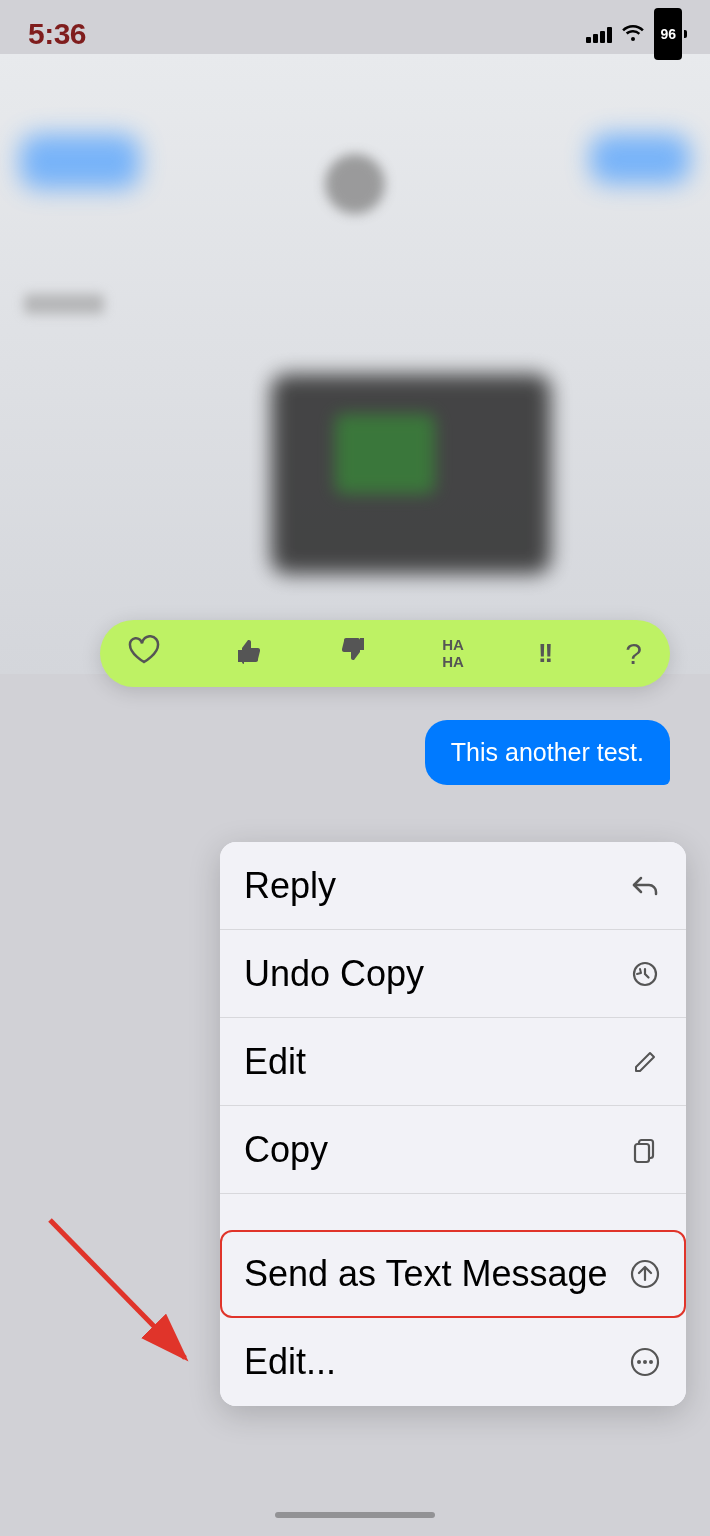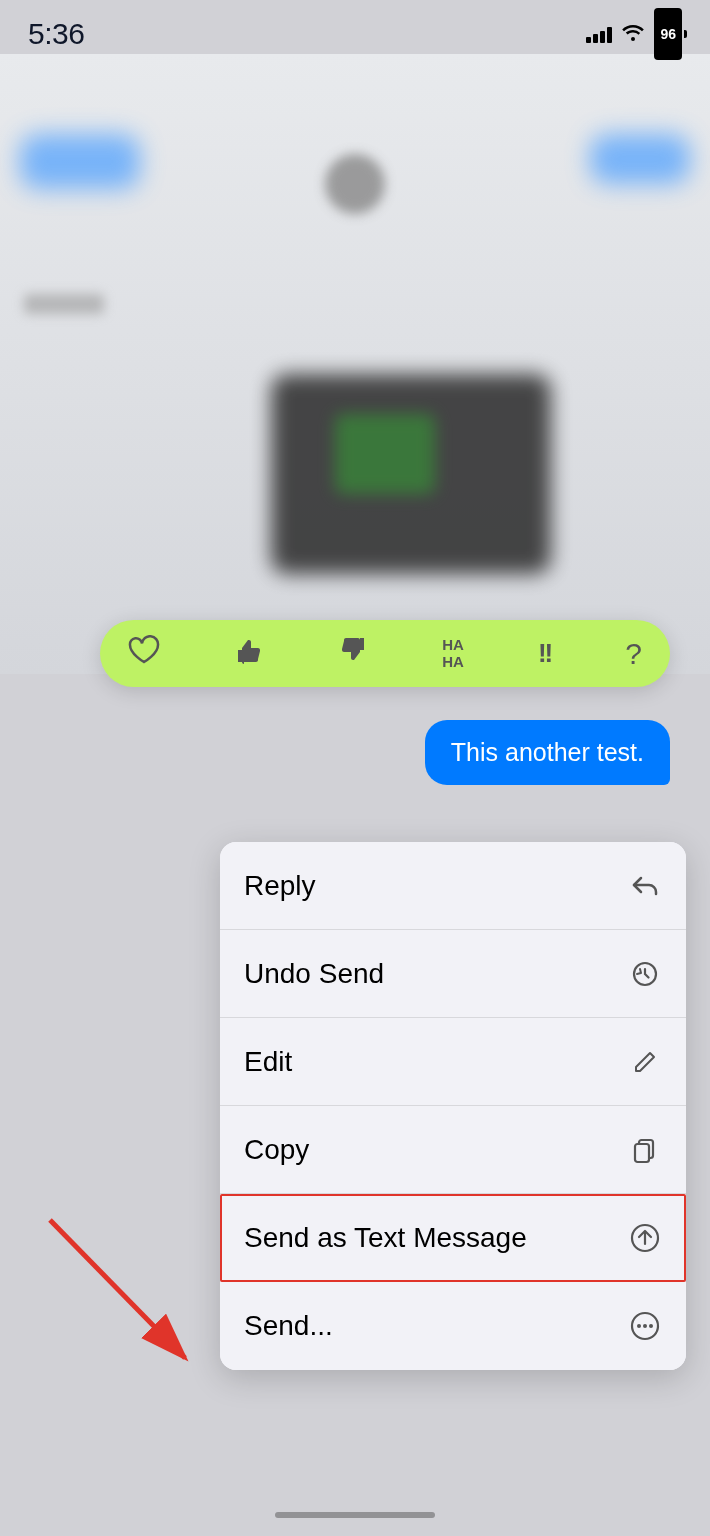--- a/index.html
+++ b/index.html
@@ -19,22 +19,22 @@
       display: flex;
       justify-content: space-between;
       align-items: center;
       padding: 14px 28px 0;
       height: 54px;
       position: relative;
       z-index: 10;
     }
     .status-time {
       font-size: 30px;
-      font-weight: 400;
-      color: #0f172a;
+      font-weight: 700;
+      color: #7f1d1d;
       letter-spacing: -0.5px;
     }
     .status-icons {
       display: flex;
       align-items: center;
       gap: 10px;
     }
     .signal-bars {
       display: flex;
       align-items: flex-end;
@@ -228,25 +228,26 @@
       cursor: pointer;
       position: relative;
     }
     .menu-item:last-child {
       border-bottom: none;
     }
     .menu-item.highlighted {
       background: #f2f2f7;
       outline: 2.5px solid #e0342a;
       outline-offset: -2px;
-      border-radius: 2px;
+      border-radius: 12px;
       z-index: 2;
+      margin-top: 36px;
     }
     .menu-item-label {
-      font-size: 28px;
+      font-size: 36px;
       font-weight: 400;
       color: #000;
     }
     .menu-item-icon {
       font-size: 26px;
       color: #555;
       display: flex;
       align-items: center;
       justify-content: center;
       width: 34px;
@@ -346,21 +347,21 @@
     <span class="menu-item-label">Reply</span>
     <span class="menu-item-icon">
       <svg width="28" height="28" viewBox="0 0 28 28" fill="none">
         <path d="M10 20l-7-7 7-7" stroke="#555" stroke-width="2.5" stroke-linecap="round" stroke-linejoin="round"></path>
         <path d="M3 13h15a7 7 0 017 7v2" stroke="#555" stroke-width="2.5" stroke-linecap="round" stroke-linejoin="round"></path>
       </svg>
     </span>
   </div>
 
   <div class="menu-item">
-    <span class="menu-item-label">Undo Send</span>
+    <span class="menu-item-label">Undo Copy</span>
     <span class="menu-item-icon">
       <svg width="28" height="28" viewBox="0 0 28 28" fill="none">
         <circle cx="14" cy="14" r="11" stroke="#555" stroke-width="2.2"></circle>
         <path d="M14 9v5l3.5 3.5" stroke="#555" stroke-width="2.2" stroke-linecap="round"></path>
         <path d="M9 9l1 4-4 1" stroke="#555" stroke-width="2" stroke-linecap="round" stroke-linejoin="round"></path>
       </svg>
     </span>
   </div>
 
   <div class="menu-item">
@@ -388,21 +389,21 @@
     <span class="menu-item-icon">
       <svg width="30" height="30" viewBox="0 0 30 30" fill="none">
         <circle cx="15" cy="15" r="13" stroke="#555" stroke-width="2.2"></circle>
         <path d="M15 21V9" stroke="#555" stroke-width="2.2" stroke-linecap="round"></path>
         <path d="M9 14l6-6 6 6" stroke="#555" stroke-width="2.2" stroke-linecap="round" stroke-linejoin="round"></path>
       </svg>
     </span>
   </div>
 
   <div class="menu-item">
-    <span class="menu-item-label">Send...</span>
+    <span class="menu-item-label">Edit...</span>
     <span class="menu-item-icon">
       <svg width="30" height="30" viewBox="0 0 30 30" fill="none">
         <circle cx="15" cy="15" r="13" stroke="#555" stroke-width="2.2"></circle>
         <circle cx="9" cy="15" r="2" fill="#555"></circle>
         <circle cx="15" cy="15" r="2" fill="#555"></circle>
         <circle cx="21" cy="15" r="2" fill="#555"></circle>
       </svg>
     </span>
   </div>
 

